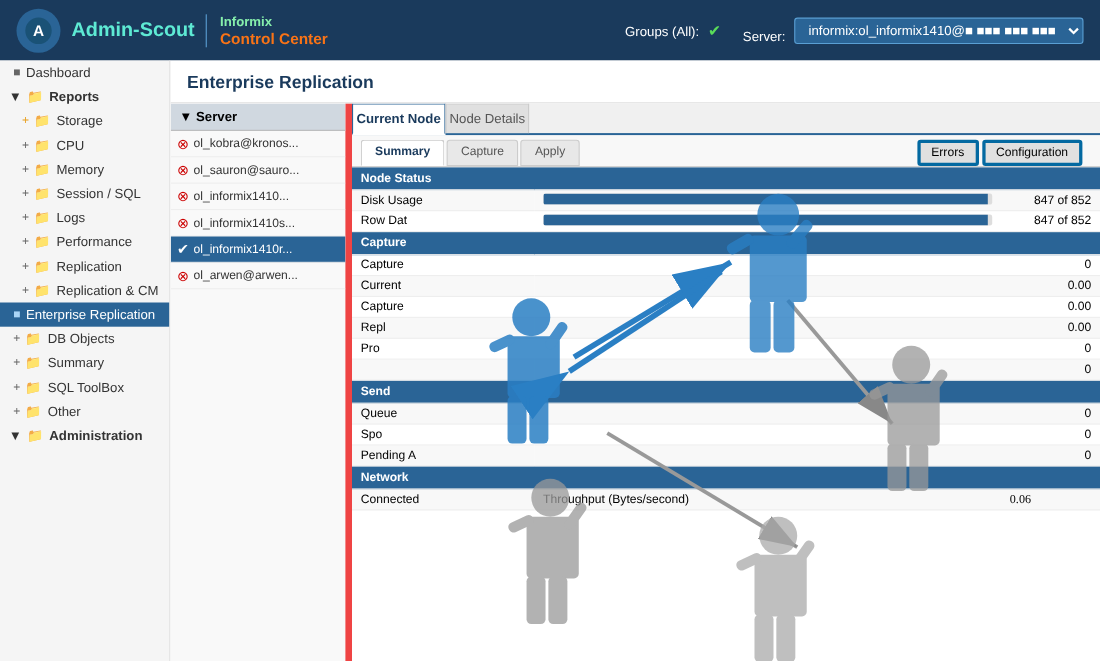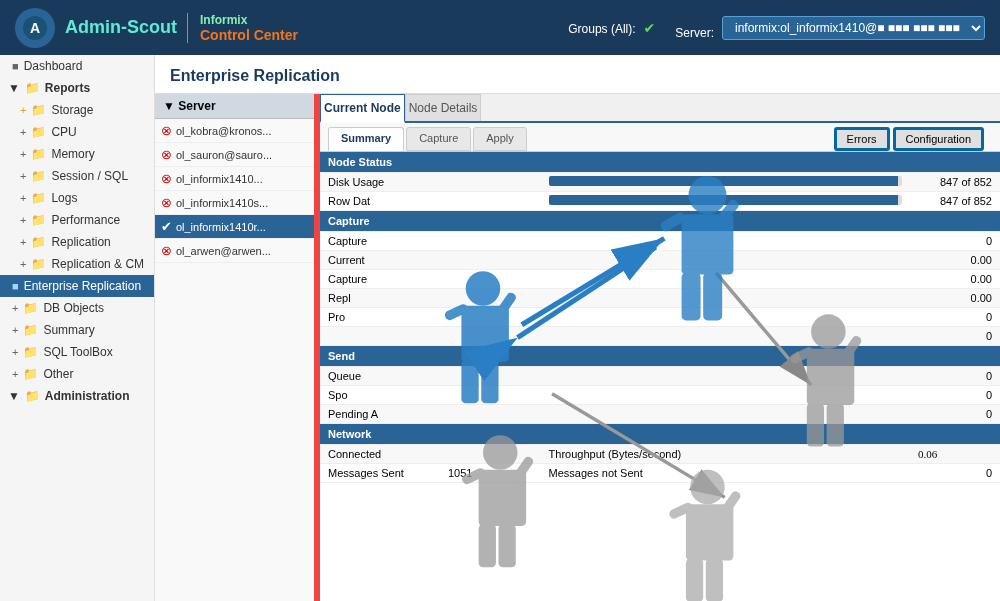--- a/index.html
+++ b/index.html
@@ -524,26 +524,20 @@
 
               <tr class="section-header">
                 <td colspan="4">Network</td>
               </tr>
               <tr>
                 <td>Connected</td>
                 <td></td>
                 <td>Throughput (Bytes/second)</td>
                 <td style="text-align:left;font-family:Liberation Serif, serif;">0.06</td>
               </tr>
-              <tr>
-                <td>Messages Sent</td>
-                <td>1051</td>
-                <td>Messages not Sent</td>
-                <td style="text-align:right;">0</td>
-              </tr>
             </tbody>
           </table>
 
           <div class="watermark-overlay">
             <svg width="100%" height="100%" viewBox="0 0 650 520" preserveAspectRatio="xMidYMid meet">
 
               <defs>
                 <marker id="arrowBlue" markerWidth="10" markerHeight="7" refX="10" refY="3.5" orient="auto">
                   <polygon points="0 0, 10 3.5, 0 7" fill="#2a7fc4"></polygon>
                 </marker>

